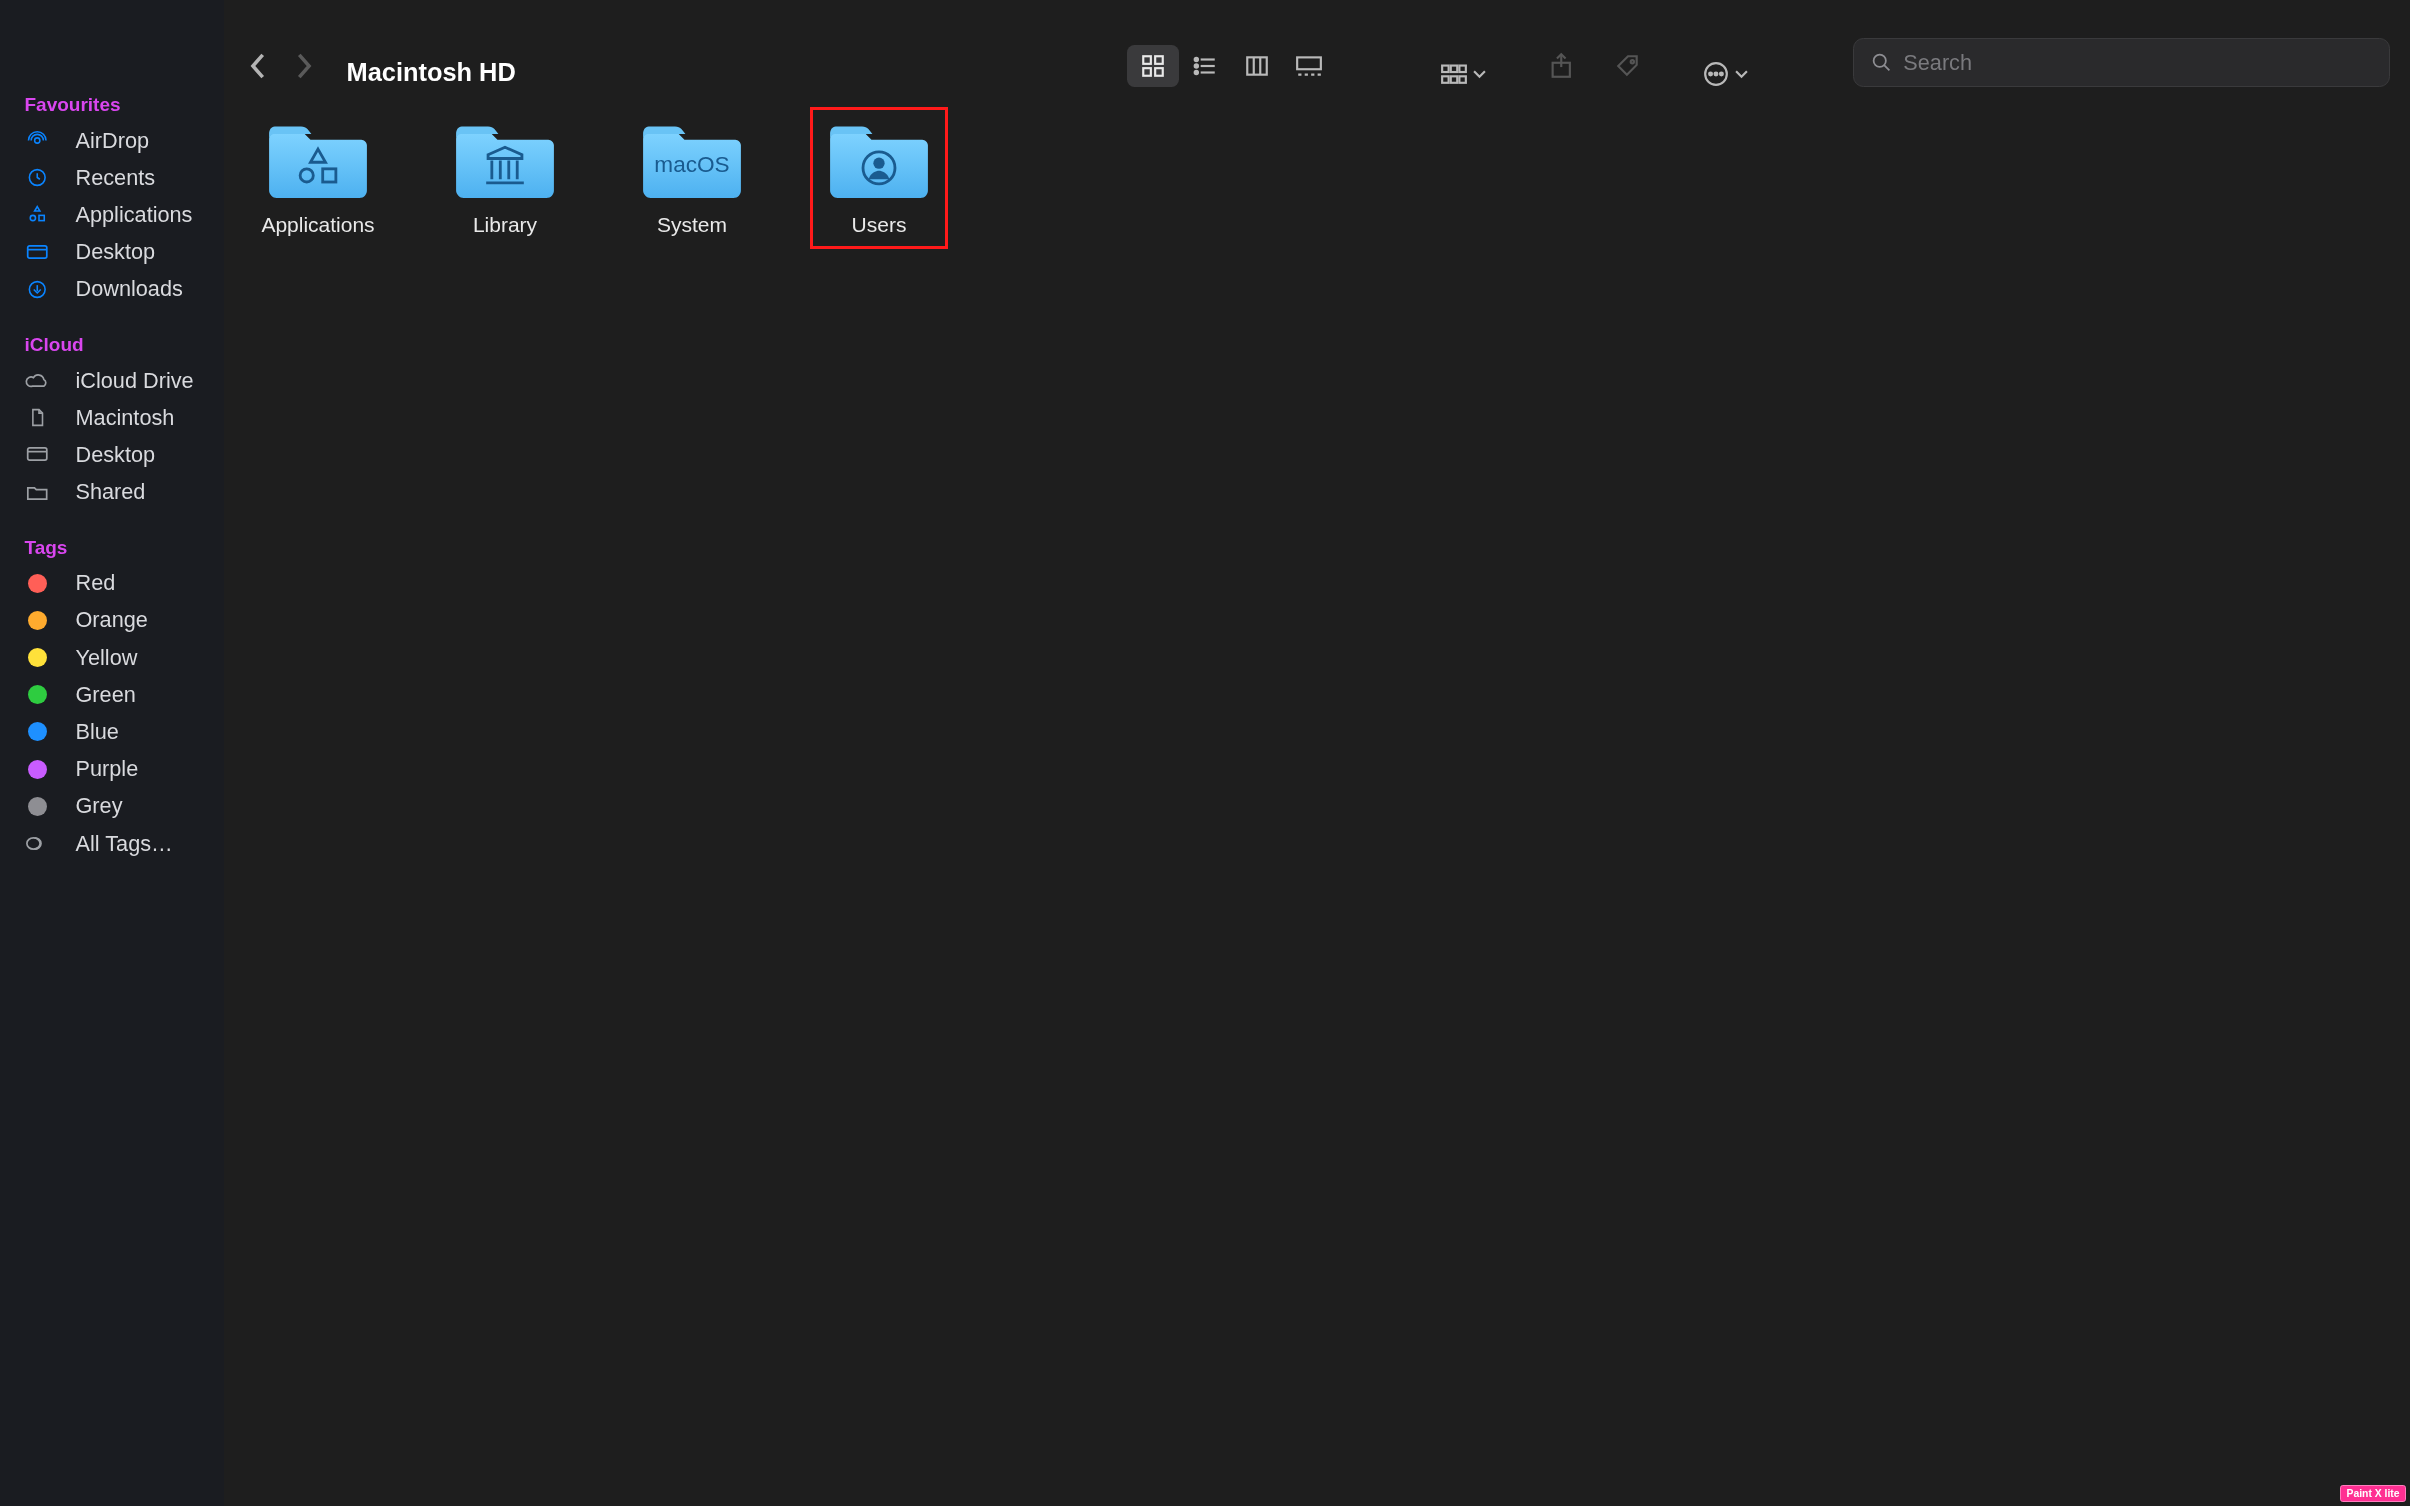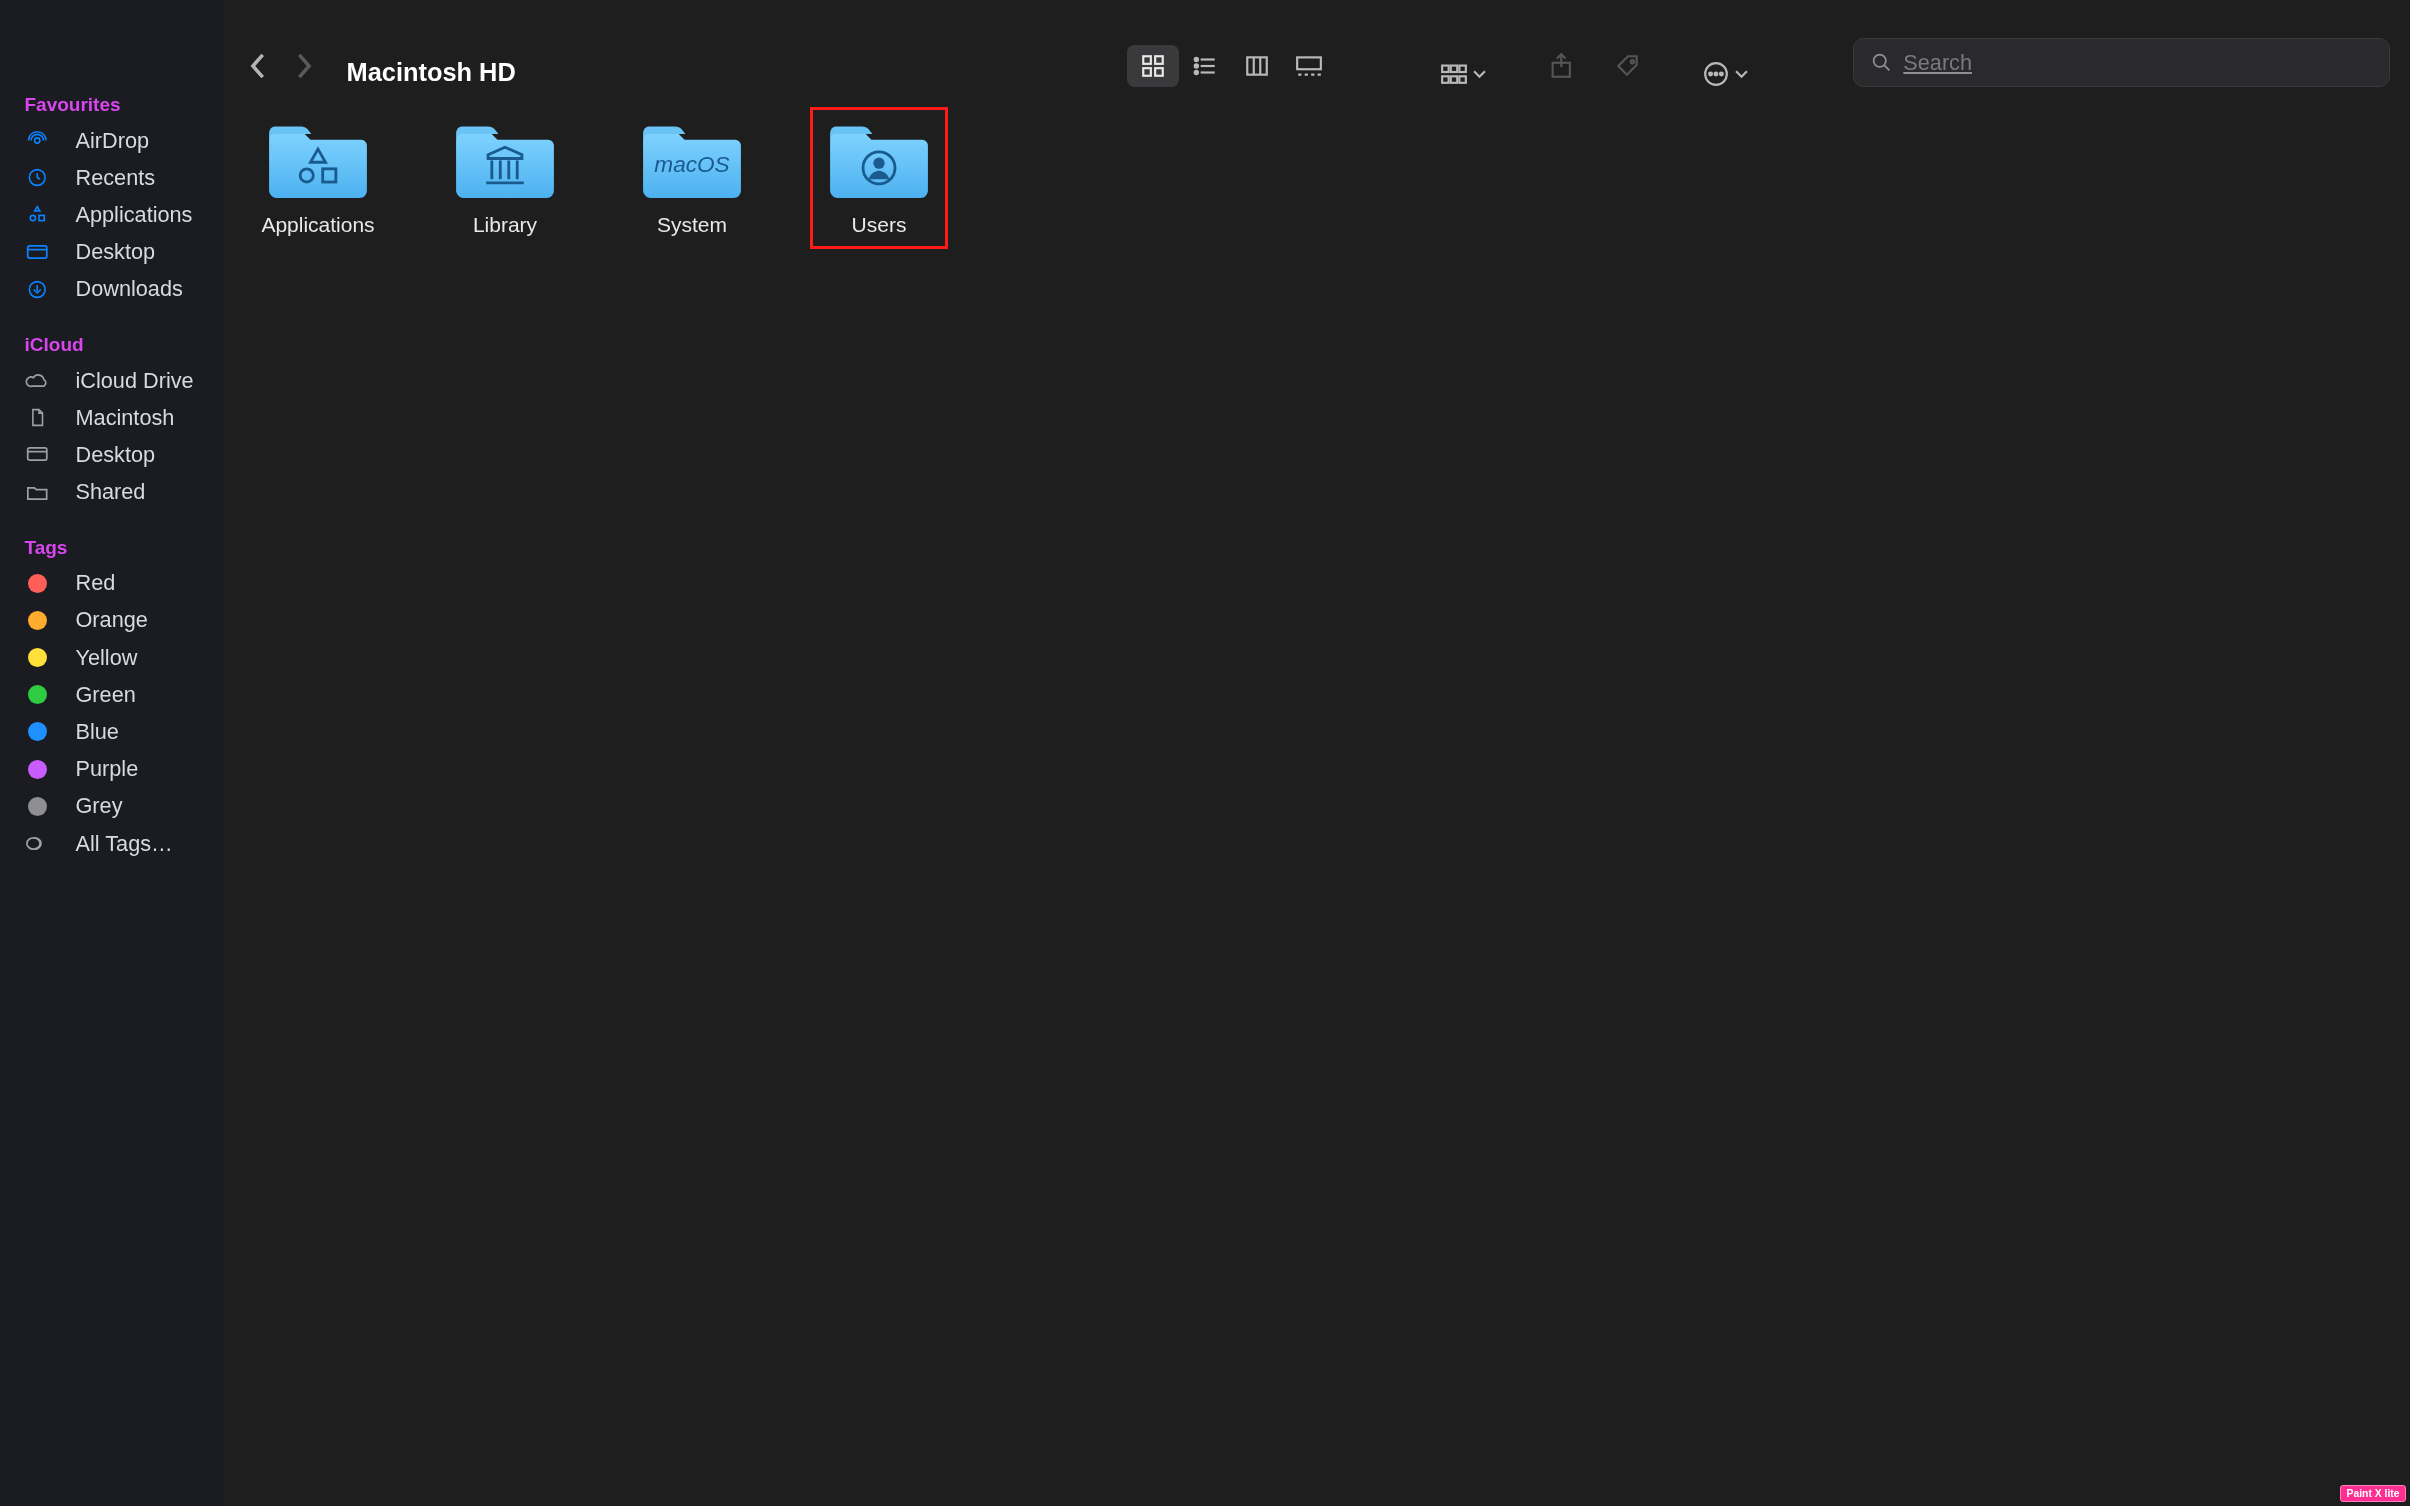--- a/index.html
+++ b/index.html
@@ -92,21 +92,20 @@
   .tb-gap-lg { width:75px; }
 
   .search {
     width: 537px; height: 49px;
     background: #2a2a2c;
     border: 0.9px solid #3a3a3c;
     border-radius: 10.4px;
     display: flex; align-items:center;
     padding: 0 17px; gap:11.3px;
     color:#8e8e93;
-    text-decoration:underline;
   }
   .search input {
     flex:1; background:transparent; border:none; outline:none;
     color:#e6e6e6; font-size:21.7px;
   }
   .search input::placeholder { color:#7a7a7e; }
 
   
   .content {
     flex:1; overflow:auto;
@@ -119,21 +118,21 @@
   .folder {
     width: 132px;
     display:flex; flex-direction:column; align-items:center;
     gap:15px;
     padding:9.4px 5.6px;
   }
   .folder.highlight {
     outline: 3.8px solid #ff1a1a;
     outline-offset: 0;
   }
-  .folder-icon { width: 114px; height: 79px; position:relative;font-style:italic; }
+  .folder-icon { width: 114px; height: 79px; position:relative; }
   .folder-icon svg { width:100%; height:100%; display:block; }
   .folder-label {
     font-size: 21px; color:#e9e9e9; text-align:center;
     white-space:nowrap;
   }
   .macos-text {
     position:absolute; inset:0;
     display:flex; align-items:center; justify-content:center;
     font-size:22.6px; font-weight:500; color:#1a5b8f;
     padding-top:13px;

